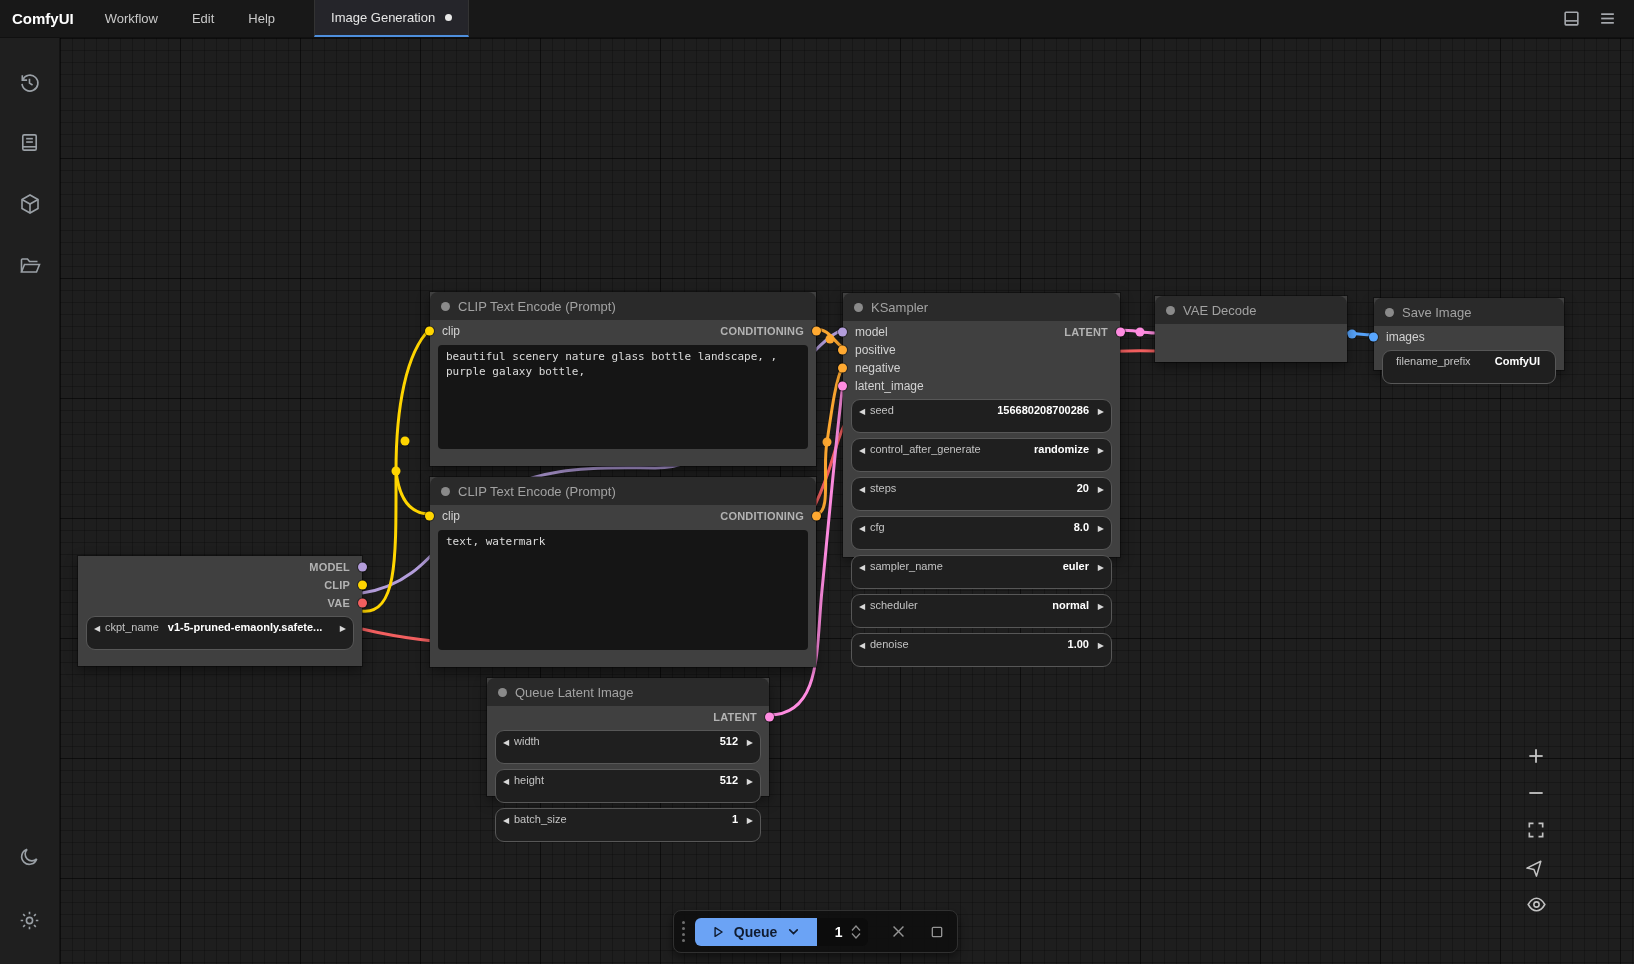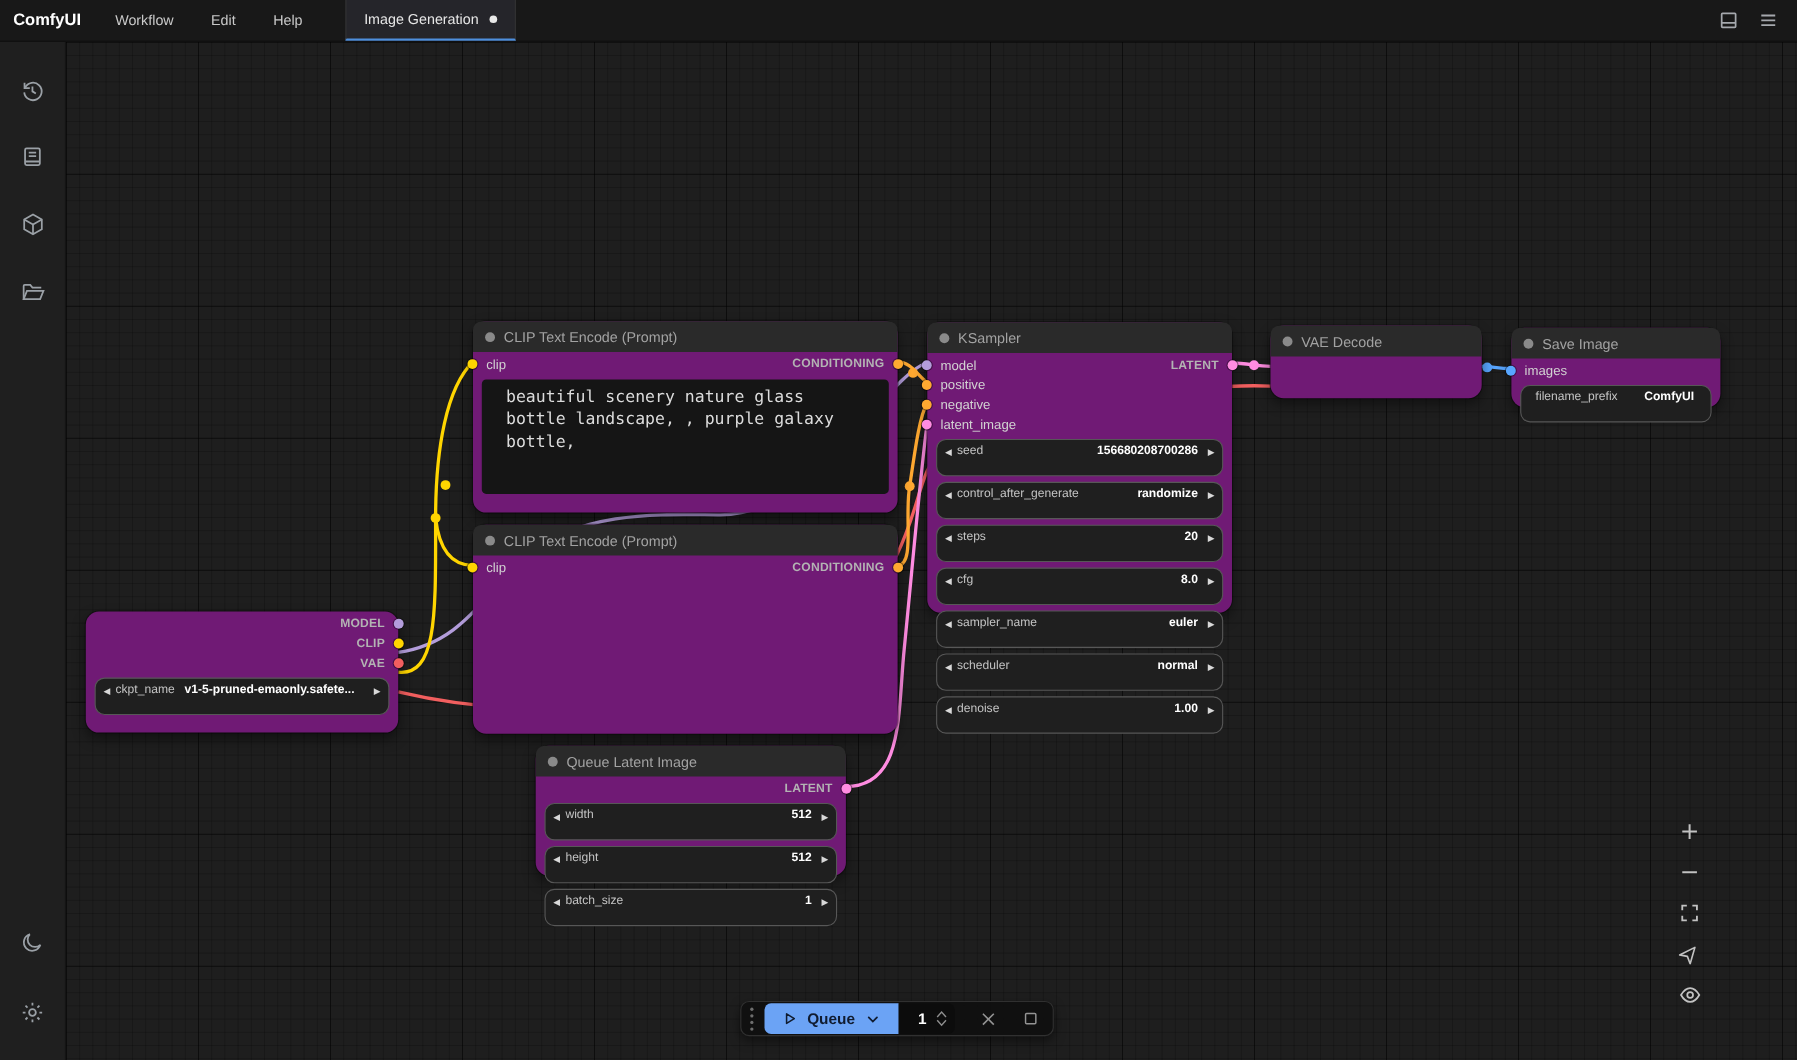--- a/index.html
+++ b/index.html
@@ -31,57 +31,57 @@
       linear-gradient(rgba(0,0,0,0.45) 1px, transparent 1px),
       linear-gradient(90deg, rgba(0,0,0,0.45) 1px, transparent 1px),
       linear-gradient(rgba(0,0,0,0.22) 1px, transparent 1px),
       linear-gradient(90deg, rgba(0,0,0,0.22) 1px, transparent 1px);
     background-size:120px 120px,120px 120px,12px 12px,12px 12px; }
 
   #links { position:absolute; left:0; top:0; width:1634px; height:964px; z-index:1; pointer-events:none; }
   #links path { fill:none; stroke-width:3; }
 
   
-  .node { position:absolute; z-index:2; background:#701a75; border-radius:12px;
+  .node { position:absolute; z-index:2; background:#404040; border-radius:0;
           box-shadow:0 0 0 1px rgba(0,0,0,.35), 0 5px 12px rgba(0,0,0,.45); }
   .node-header { height:28px; background:#2a2a2a; border-radius:8px 8px 0 0; display:flex; align-items:center;
                  gap:8px; padding:0 11px; color:#a2a2a2; font-size:13px; }
   .hdot { width:9px; height:9px; border-radius:50%; flex:0 0 auto; }
   .node-body { padding-top:2px; }
   .row { position:relative; height:18px; display:flex; align-items:center; padding:0 12px; font-size:12px; color:#d2d2d2; }
   .out-label { margin-left:auto; color:#b3b3b3; font-weight:bold; font-size:11px; letter-spacing:.2px; }
   .port { position:absolute; top:50%; transform:translateY(-50%); width:9px; height:9px; border-radius:50%;
           box-shadow:0 0 0 1px rgba(0,0,0,.4); }
   .port.in  { left:-5px; }
   .port.out { right:-5px; }
   .widgets { padding:4px 8px 2px 8px; }
   .widget { display:flex; align-items:flex-end; height:17px; margin-bottom:5px; padding:16px 7px;
             background:#1f1f1f; border:1px solid #575757; border-radius:9px; font-size:11px; color:#c3c3c3; }
   .w-arrow { font-size:8px; color:#d8d8d8; width:11px; line-height:1; }
   .w-arrow.left { text-align:left; } .w-arrow.right { text-align:right; }
   .w-value { color:#fff; font-weight:bold; }
   .w-value.right { margin-left:auto; margin-right:4px; }
   .w-push { margin-left:auto; }
-  .nta { margin:5px 8px 0 8px; background:#151515; border-radius:4px; padding:5px 22px;
-         font-family:"DejaVu Sans Mono", monospace; font-size:15px; color:#dcdcdc; line-height:1.35;
+  .nta { margin:5px 8px 0 8px; background:#151515; border-radius:4px; padding:5px 8px;
+         font-family:"DejaVu Sans Mono", monospace; font-size:11px; color:#dcdcdc; line-height:1.35;
          white-space:pre-wrap; }
 
   
   #node-load   { left:78px;   top:556px; width:284px; height:110px; }
   #node-clip1  { left:430px;  top:292px; width:386px; height:174px; }
   #node-clip2  { left:430px;  top:477px; width:386px; height:190px; }
   #node-ks     { left:843px;  top:293px; width:277px; height:264px; }
   #node-vae    { left:1155px; top:296px; width:192px; height:66px;  }
   #node-save   { left:1374px; top:298px; width:190px; height:72px;  }
   #node-empty  { left:487px;  top:678px; width:282px; height:118px; }
   #node-clip1 .nta { height:104px; }
   #node-clip2 .nta { height:120px; }
 
   
-  #queue-bar { position:absolute; left:673px; top:910px; width:285px; height:32px; z-index:5;
+  #queue-bar { position:absolute; left:673px; top:910px; width:285px; height:43px; z-index:5;
                background:rgba(16,16,16,.96); border:1px solid #303030; border-radius:8px;
                display:flex; align-items:center; padding:0 12px 0 8px; gap:0; box-shadow:0 4px 10px rgba(0,0,0,.5); }
   .drag-dots { display:flex; flex-direction:column; gap:3px; margin-right:10px; }
   .drag-dots i { width:3px; height:3px; border-radius:50%; background:#6e6e6e; }
   #queue-btn { height:28px; width:126px; border-radius:6px 0 0 6px; display:flex; align-items:center;
                justify-content:center; gap:9px; color:#101c30; font-size:14px; font-weight:bold; cursor:pointer; }
   #batch-box { height:28px; width:52px; background:#0c0c0c; border-radius:0 6px 6px 0; display:flex;
                align-items:center; padding:0 6px 0 10px; }
   #batch-box .count { color:#fff; font-size:14px; font-weight:bold; flex:1; text-align:center; }
   .steppers { display:flex; flex-direction:column; color:#8d8d8d; }
@@ -236,20 +236,21 @@
       <span class="hdot" style="background: rgb(138, 138, 138);"></span>
       <span>CLIP Text Encode (Prompt)</span>
     </div>
     <div class="node-body">
       <div class="row">
         <span class="port in" style="background: rgb(255, 213, 0);"></span>
         <span>clip</span>
         <span class="out-label">CONDITIONING</span>
         <span class="port out" style="background: rgb(255, 169, 49);"></span>
       </div>
+      <div class="nta">text, watermark</div>
     </div>
   </div>
 
   <div class="node" id="node-ks">
     <div class="node-header">
       <span class="hdot" style="background: rgb(138, 138, 138);"></span>
       <span>KSampler</span>
     </div>
     <div class="node-body">
       <div class="row">

